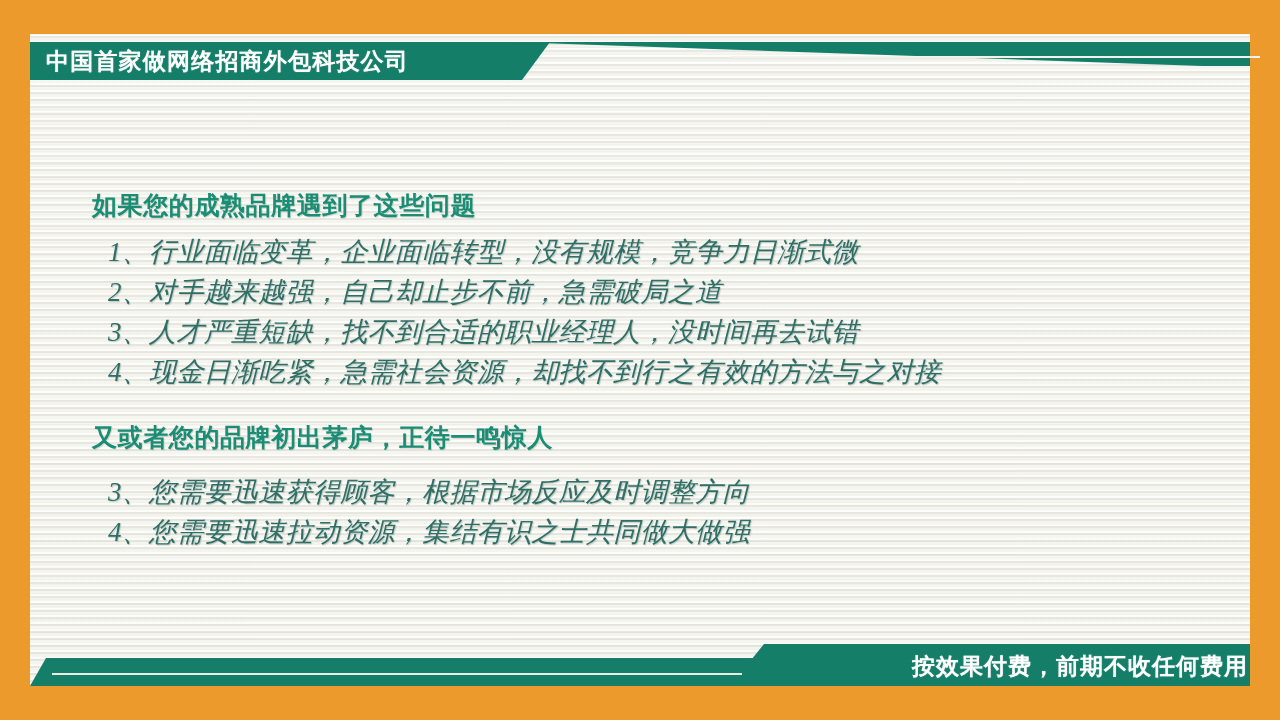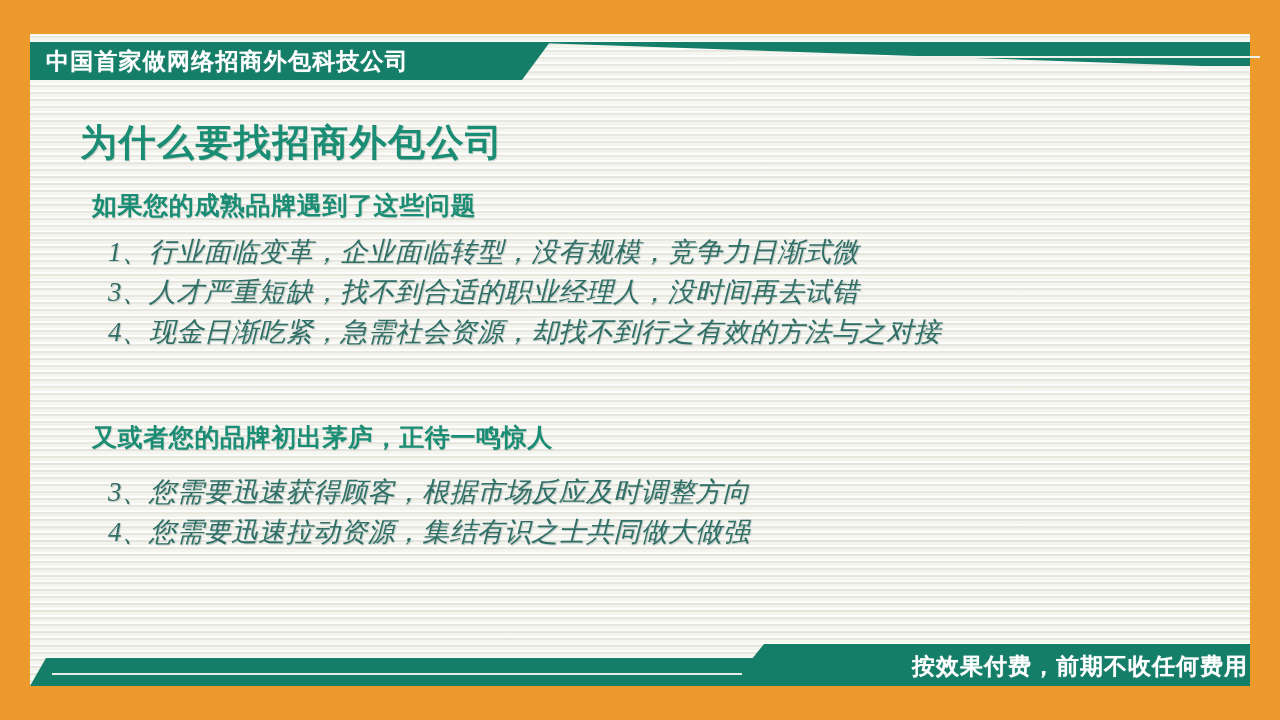--- a/index.html
+++ b/index.html
@@ -211,26 +211,26 @@
     <div class="paper-grain"></div>
   </div>
 
   <div class="header-band">
     <div class="header-main"></div>
     <div class="header-stripe"></div>
     <div class="header-hairline"></div>
   </div>
   <div class="header-text">中国首家做网络招商外包科技公司</div>
 
-  <div class="main-title">为什么要找招商外包公司</div>
 
   <div class="section-heading s1">如果您的成熟品牌遇到了这些问题</div>
 
   <div class="list l1">
     <div class="list-item">1、行业面临变革，企业面临转型，没有规模，竞争力日渐式微</div>
+    <div class="list-item">2、对手越来越强，自己却止步不前，急需破局之道</div>
     <div class="list-item">3、人才严重短缺，找不到合适的职业经理人，没时间再去试错</div>
     <div class="list-item">4、现金日渐吃紧，急需社会资源，却找不到行之有效的方法与之对接</div>
   </div>
 
   <div class="section-heading s2">又或者您的品牌初出茅庐，正待一鸣惊人</div>
 
   <div class="list l2">
     <div class="list-item">3、您需要迅速获得顾客，根据市场反应及时调整方向</div>
     <div class="list-item">4、您需要迅速拉动资源，集结有识之士共同做大做强</div>
   </div>

